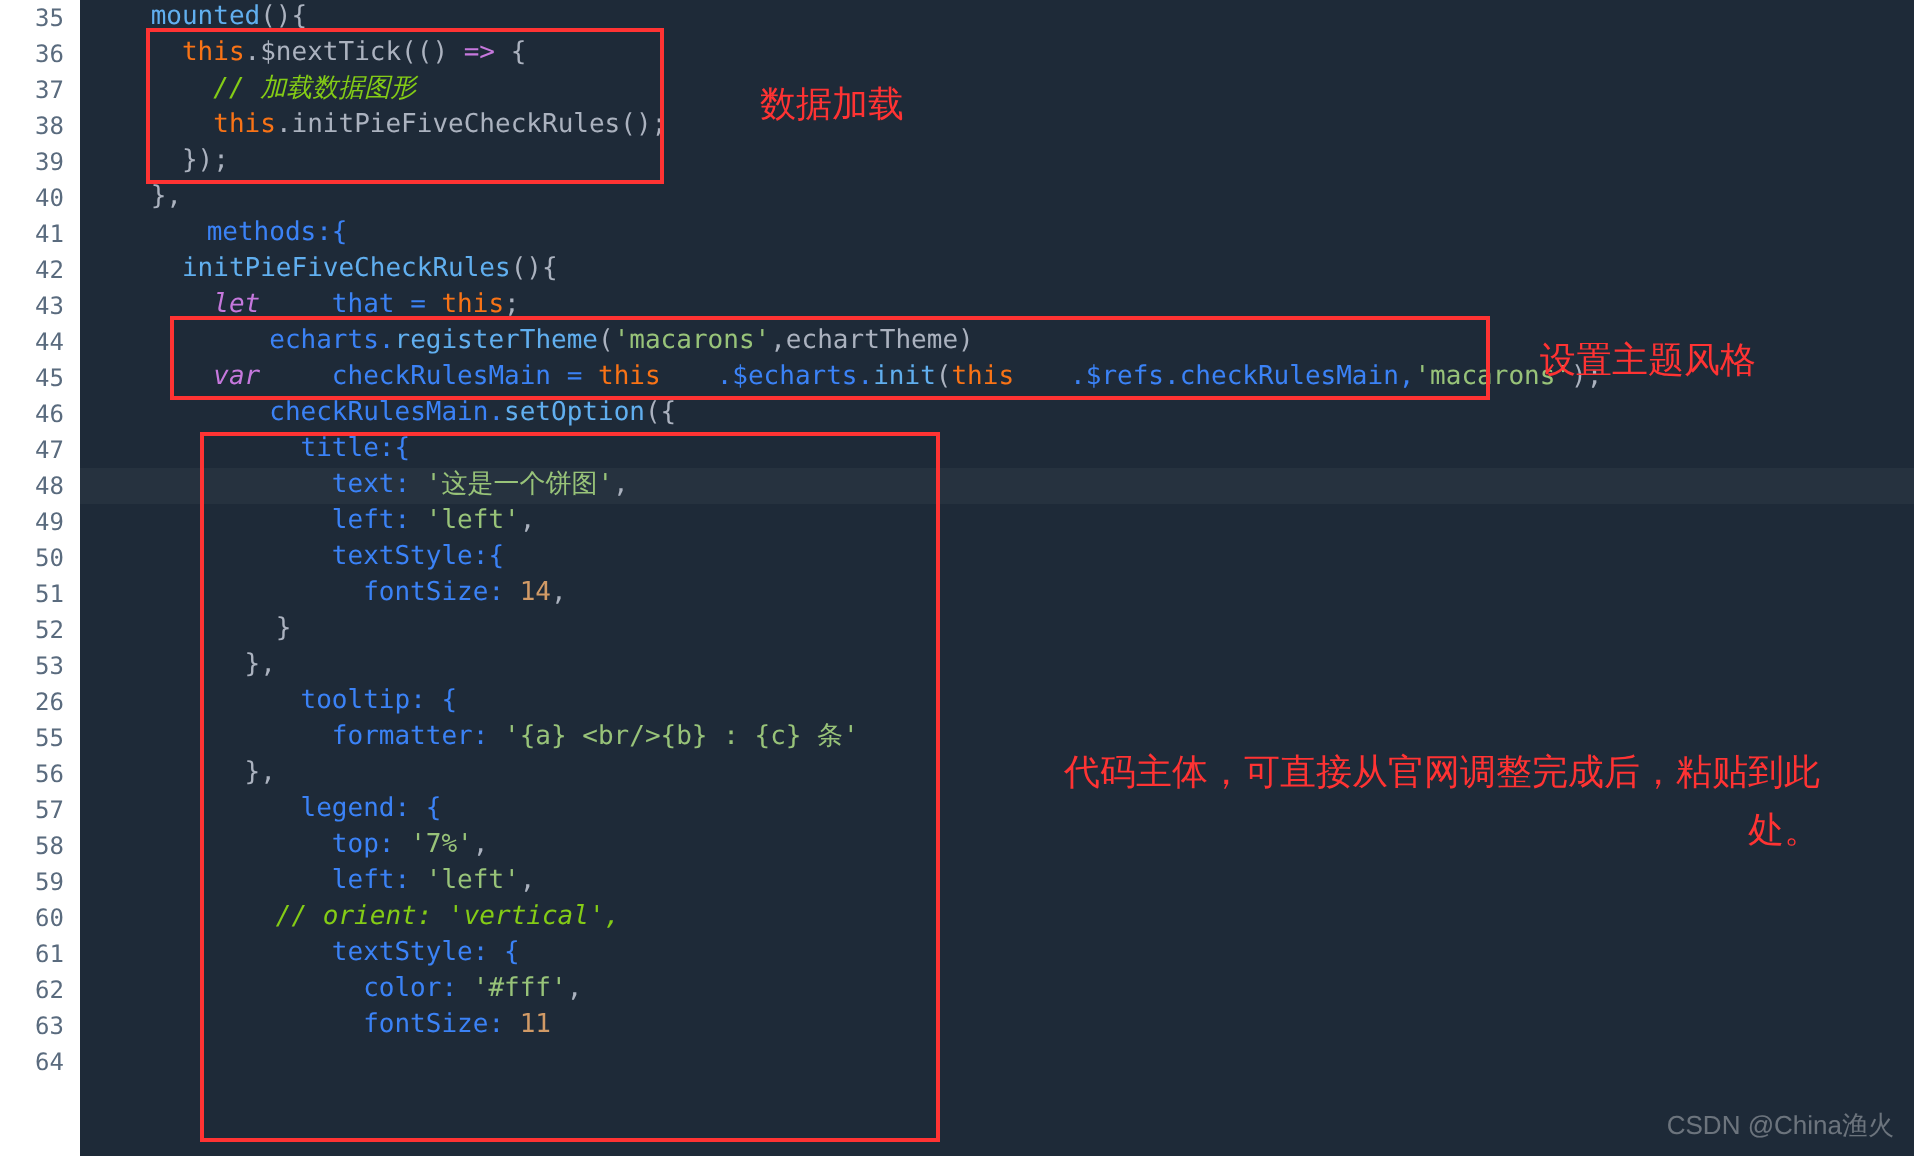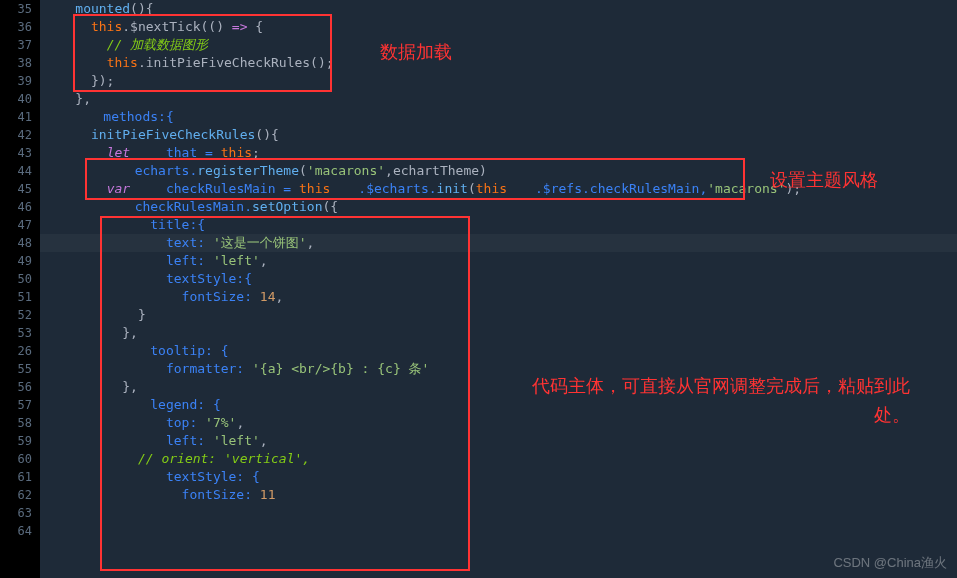--- a/index.html
+++ b/index.html
@@ -12,21 +12,21 @@
       height: 578px;
       overflow: hidden;
       position: relative;
     }
     .editor {
       display: flex;
       height: 100%;
     }
     .gutter {
       width: 40px;
-      background: #000000;
+      background: #ffffff;
       text-align: right;
       padding-right: 8px;
       color: #5a6b7e;
       font-size: 12px;
       user-select: none;
     }
     .gutter-line {
       height: 18px;
       line-height: 18px;
     }
@@ -141,20 +141,21 @@
     <div class="code-line">            <span class="tk-punct">}</span></div>
     <div class="code-line">          <span class="tk-punct">},</span></div>
     <div class="code-line">          <span class="tk-prop">tooltip: {</span></div>
     <div class="code-line">            <span class="tk-prop">formatter: </span><span class="tk-str">'{a} &lt;br/&gt;{b} : {c} 条'</span></div>
     <div class="code-line">          <span class="tk-punct">},</span></div>
     <div class="code-line">          <span class="tk-prop">legend: {</span></div>
     <div class="code-line">            <span class="tk-prop">top: </span><span class="tk-str">'7%'</span><span class="tk-punct">,</span></div>
     <div class="code-line">            <span class="tk-prop">left: </span><span class="tk-str">'left'</span><span class="tk-punct">,</span></div>
     <div class="code-line">            <span class="tk-comment">// orient: 'vertical',</span></div>
     <div class="code-line">            <span class="tk-prop">textStyle: {</span></div>
+    <div class="code-line">              <span class="tk-prop">color: </span><span class="tk-str">'#fff'</span><span class="tk-punct">,</span></div>
     <div class="code-line">              <span class="tk-prop">fontSize: </span><span class="tk-num">11</span></div>
   </div>
 </div>
 
 <div class="anno-box" style="left:73px; top:14px; width:259px; height:78px;"></div>
 <div class="anno-label" style="left:380px; top:40px;">数据加载</div>
 
 <div class="anno-box" style="left:85px; top:158px; width:660px; height:42px;"></div>
 <div class="anno-label" style="left:770px; top:168px;">设置主题风格</div>
 

